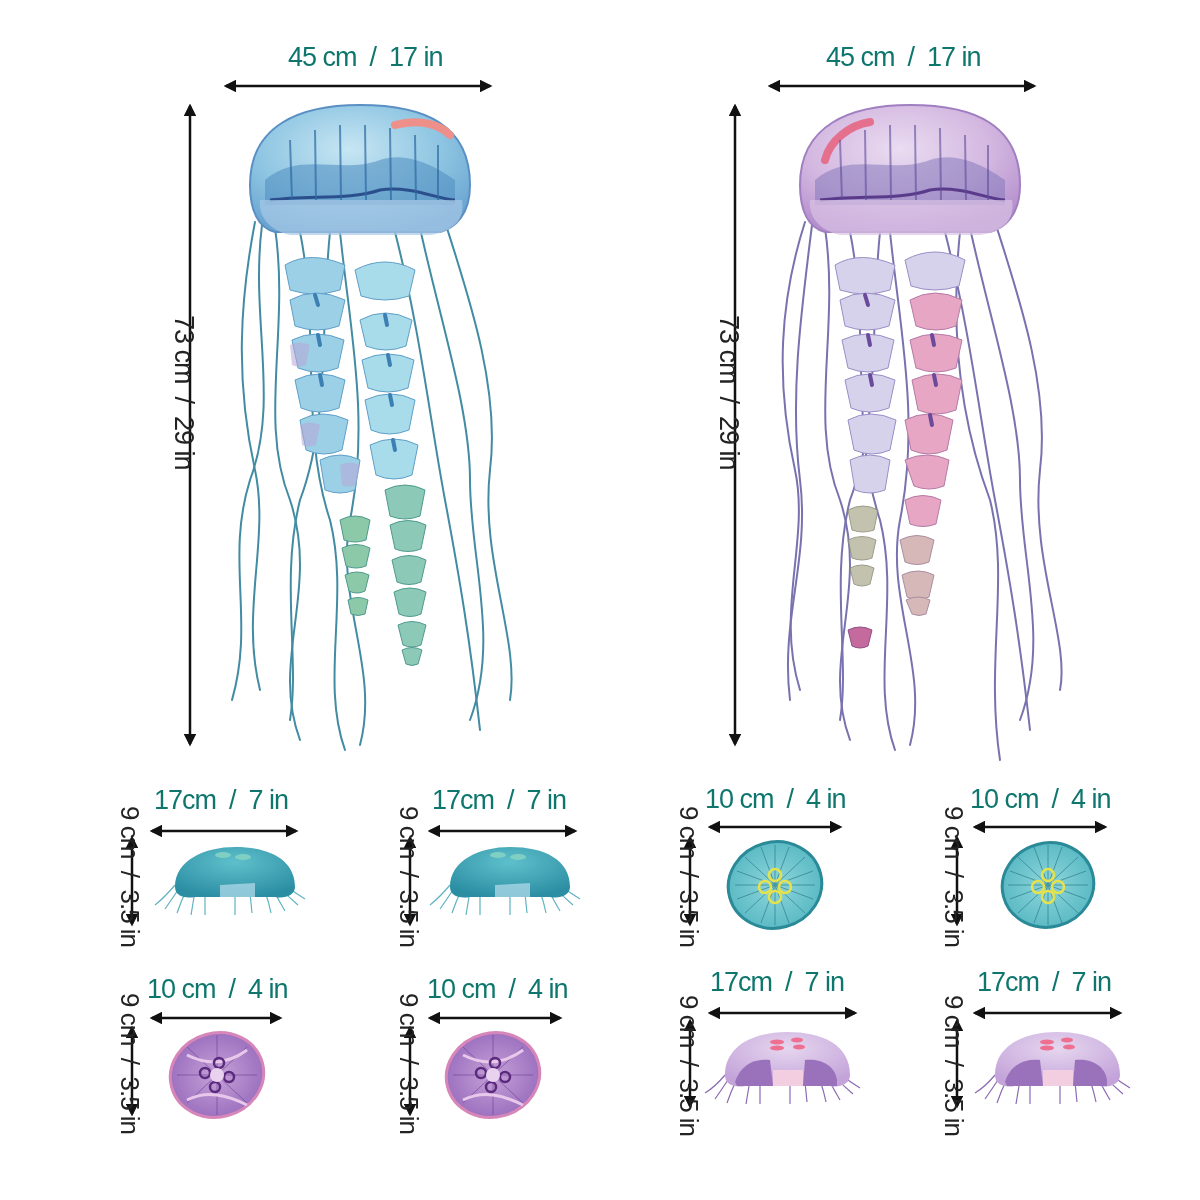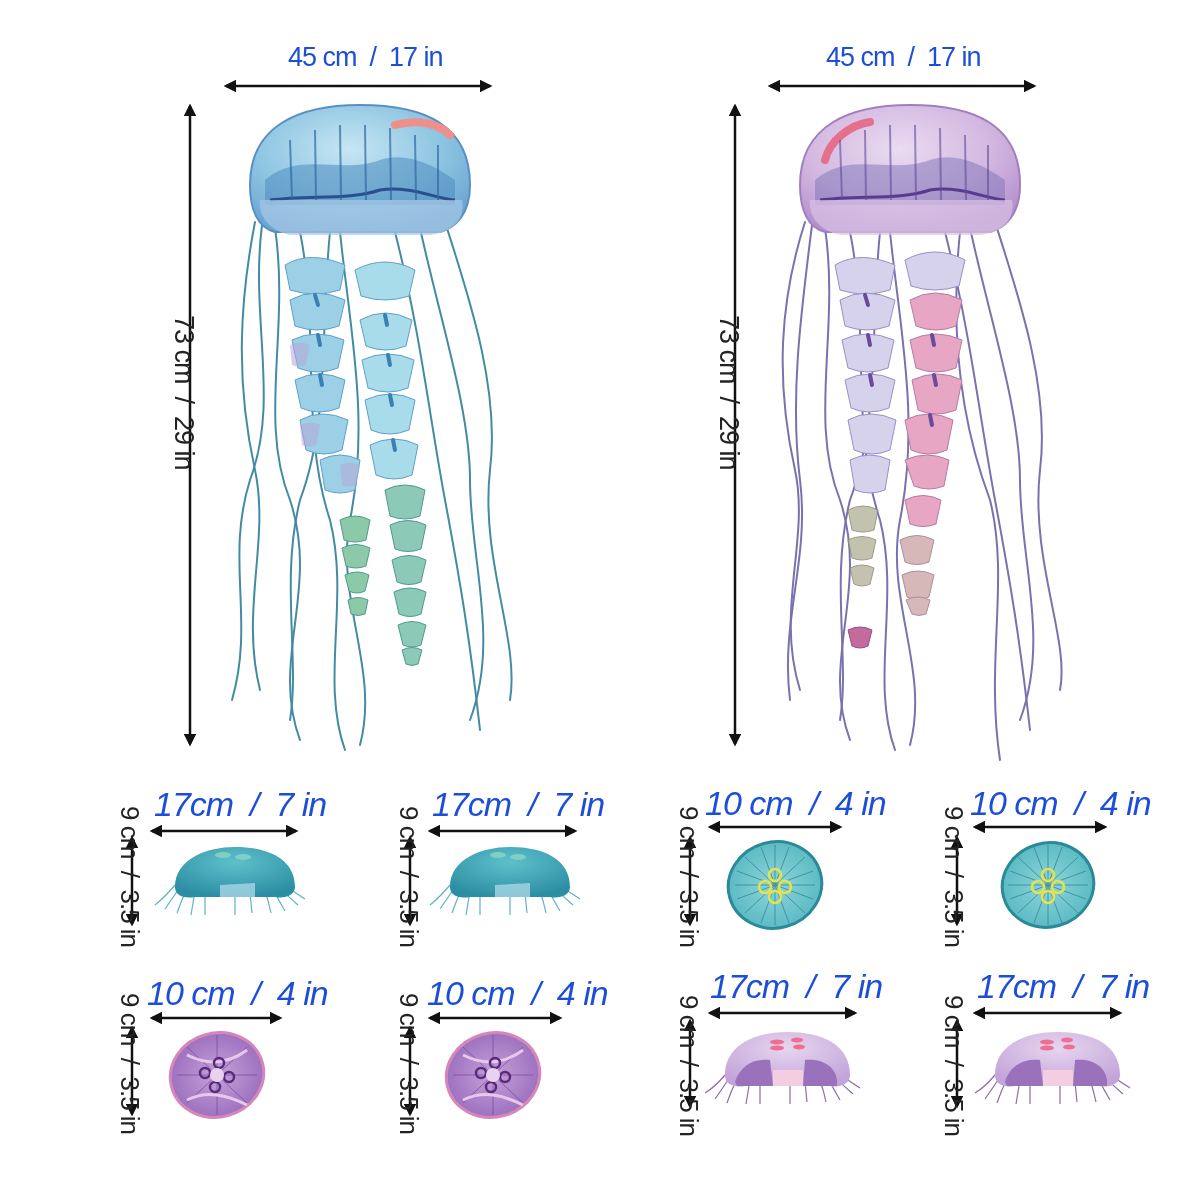--- a/index.html
+++ b/index.html
@@ -1,18 +1,18 @@
 <!DOCTYPE html>
 <html><head>
 <meta charset="utf-8">
 <style>
   html, body { margin: 0; padding: 0; background: #ffffff; }
   body { width: 1200px; height: 1200px; position: relative; overflow: hidden; font-family: "Liberation Sans", sans-serif; color: #222; }
-  .lbl { position: absolute; font-size: 27px; letter-spacing: -1px; white-space: nowrap; color: #1d4ed8; }
-  .lbl.sm { font-size: 34px; font-style: italic; }
+  .lbl { position: absolute; font-size: 27px; letter-spacing: -1px; white-space: nowrap; color: #0f766e; }
+  .lbl.sm { font-size: 27px; }
   .vlbl { position: absolute; font-size: 27px; letter-spacing: -1px; white-space: nowrap; color: #232323; transform-origin: left top; transform: rotate(90deg); }
   .vlbl.sm { font-size: 26px; }
   svg.art { position: absolute; left: 0; top: 0; }
 </style>
 </head>
 <body>
 
 <svg class="art" width="1200" height="1200" viewBox="0 0 1200 1200">
   <defs>
     <marker id="ah" viewBox="0 0 10 10" refX="8" refY="5" markerWidth="5" markerHeight="5" orient="auto-start-reverse">

